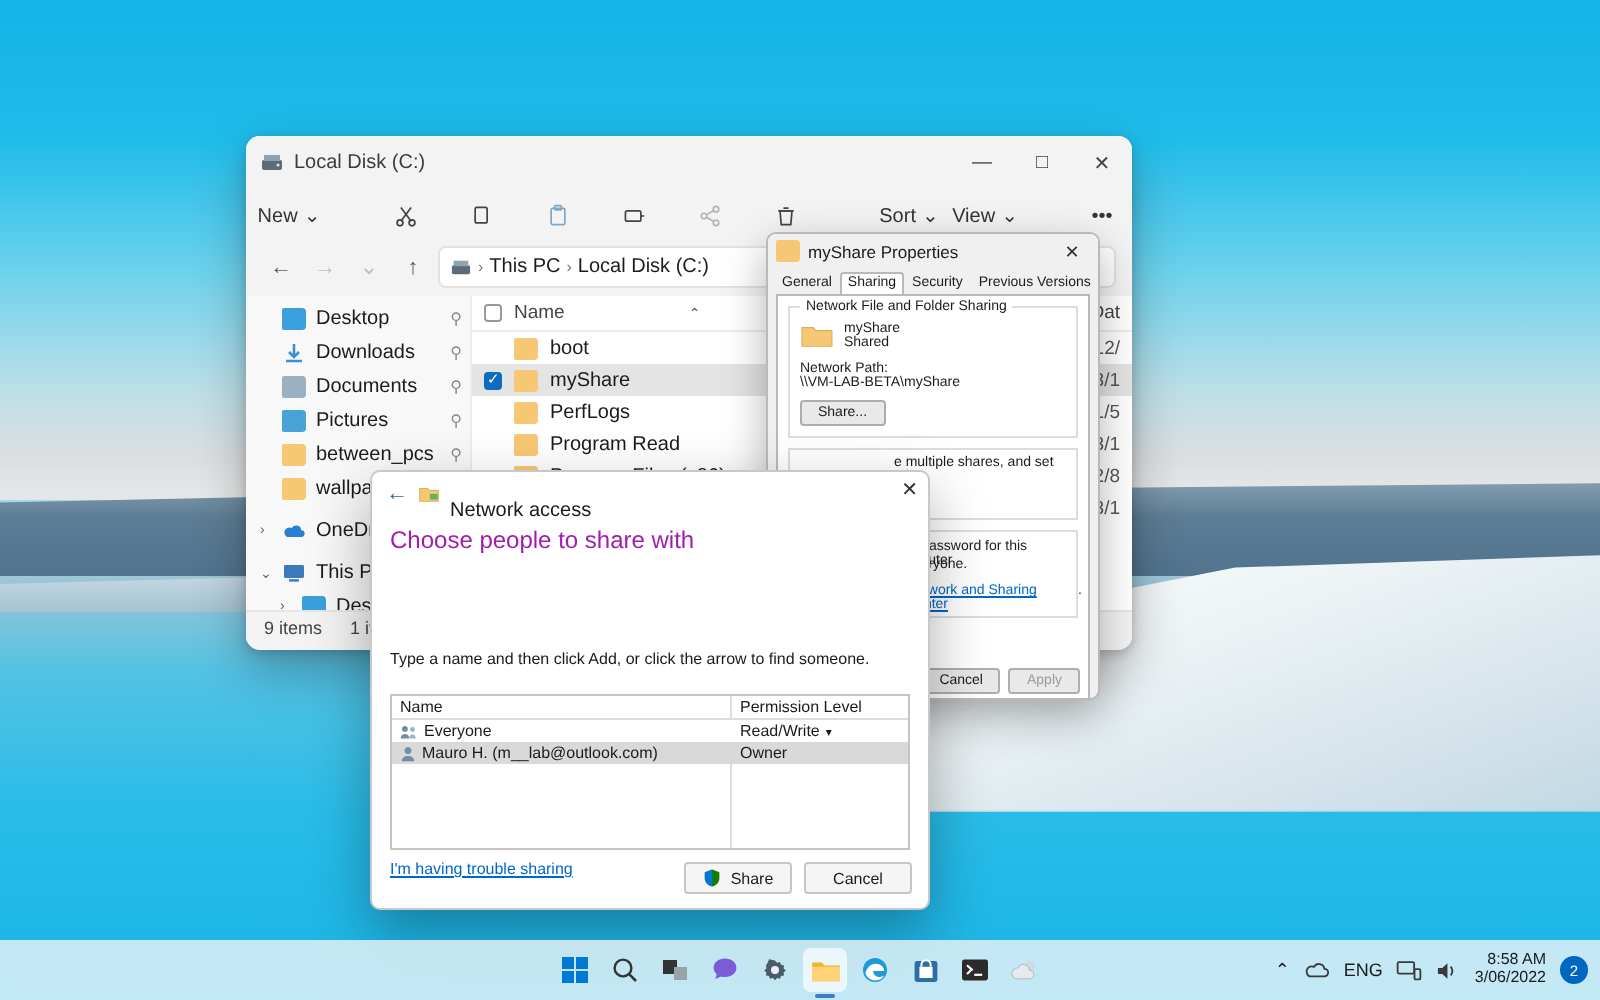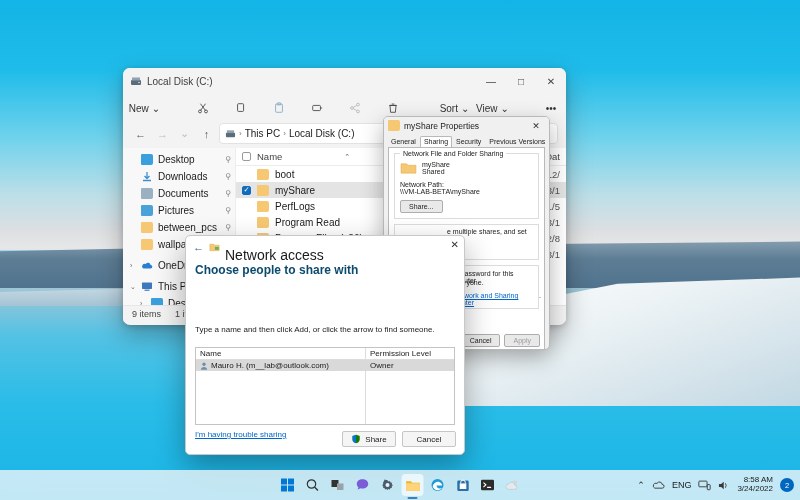--- a/index.html
+++ b/index.html
@@ -99,23 +99,23 @@
   .pfooter { position:absolute; right:4px; bottom:4px; display:flex; gap:4px; }
 
   
   #netdlg { position:absolute; left:185px; top:235px; width:280px; height:220px;
             background:#fff; border:1px solid #c8c8c8; border-radius:5px; overflow:hidden;
             box-shadow:0 12px 30px rgba(0,0,0,.32); }
   .ndhead { height:22px; display:flex; align-items:center; padding:0 6px; position:relative; }
   .ndhead .xx { position:absolute; right:5px; top:3px; font-size:10px; color:#333; }
   .ndback { width:13px; height:13px; display:flex; align-items:center; justify-content:center;
             color:#2b5f8f; font-size:11px; }
-  .ndtitle { font-size:14px; color:#1b1b1b; margin-left:5px;margin-top:16px; }
+  .ndtitle { font-size:10px; color:#1b1b1b; margin-left:5px;margin-top:16px; }
   .ndbody { padding:0 9px; }
-  .ndh1 { font-size:12px; color:#0c4a6e; margin:5px 0 7px; font-weight:700; }
+  .ndh1 { font-size:12px; color:#a21caf; margin:5px 0 7px; font-weight:400; }
   .ndp { font-size:8px; color:#1b1b1b; margin-bottom:13px;margin-top:48px; }
   .ndrow { display:flex; gap:8px; align-items:center; margin-bottom:9px; }
   .ndcombo { flex:1; height:14px; border:1px solid #4ba3b5; background:#fff; display:flex;
              align-items:center; padding:0 4px; }
   .ndcombo .cv { font-size:8px; flex:1; color:#1b1b1b; }
   .ndcombo .ar { font-size:7px; color:#555; }
   .ndadd { width:58px; height:15px; border:1px solid #d2d2d2; background:#f4f4f4;
            display:flex; align-items:center; justify-content:center; font-size:8px; color:#a6a6a6;
            border-radius:2px; }
   .ndtable { border:1px solid #c4c4c4; height:78px; display:flex; flex-direction:column; }
@@ -448,20 +448,35 @@
     <span class="xx">✕</span>
   </div>
   <div class="ndbody">
     <div class="ndh1">Choose people to share with</div>
     <div class="ndp">Type a name and then click Add, or click the arrow to find someone.</div>
     <div class="ndtable">
       <div class="ndth">
         <div class="c1">Name</div>
         <div class="c2">Permission Level</div>
       </div>
+      <div class="ndtr">
+        <div class="c1">
+          <svg width="9" height="8" viewBox="0 0 11 9">
+            <circle cx="3" cy="2.6" r="1.8" fill="#6f8fa8"></circle>
+              <circle cx="7.6" cy="3" r="1.5" fill="#9ab4c8"></circle>
+            <path d="M0.4 8.4c0-1.8 1.2-2.7 2.6-2.7s2.6.9 2.6 2.7z" fill="#6f8fa8"></path>
+            <path d="M5.6 8.4c0-1.6 1-2.4 2-2.4s2 .8 2 2.4z" fill="#9ab4c8"></path>
+          </svg>
+          <span>Everyone</span>
+        </div>
+        <div class="c2">
+          <span>Read/Write</span>
+          <span style="font-size:6px">▾</span>
+        </div>
+      </div>
       <div class="ndtr sel">
         <div class="c1">
           <svg width="8" height="8" viewBox="0 0 9 9">
             <circle cx="4.5" cy="2.6" r="1.9" fill="#6f8fa8"></circle>
             <path d="M1 8.6c0-2 1.6-3 3.5-3s3.5 1 3.5 3z" fill="#6f8fa8"></path>
           </svg>
           <span>Mauro H. (m__lab@outlook.com)</span>
         </div>
         <div class="c2">
           <span>Owner</span>
@@ -562,17 +577,17 @@
     <svg width="13" height="11" viewBox="0 0 14 12">
       <rect x="0.8" y="1.2" width="9" height="6.2" rx="0.8" fill="none" stroke="#3a3a3a" stroke-width="1"></rect>
       <rect x="10" y="5" width="3.2" height="5.6" rx="0.7" fill="none" stroke="#3a3a3a" stroke-width="1"></rect>
     </svg>
     <svg width="12" height="11" viewBox="0 0 13 12">
       <path d="M1 4.3h2.4L6.2 1.8v8.4L3.4 7.7H1z" fill="#3a3a3a"></path>
       <path d="M8 3.6a4 4 0 010 4.8" stroke="#3a3a3a" stroke-width="1" fill="none"></path>
     </svg>
     <div class="clock">
       <div>8:58 AM</div>
-      <div>3/24/2022</div>
+      <div>3/06/2022</div>
     </div>
     <div class="bell">2</div>
   </div>
 </div>
 
 </body></html>

